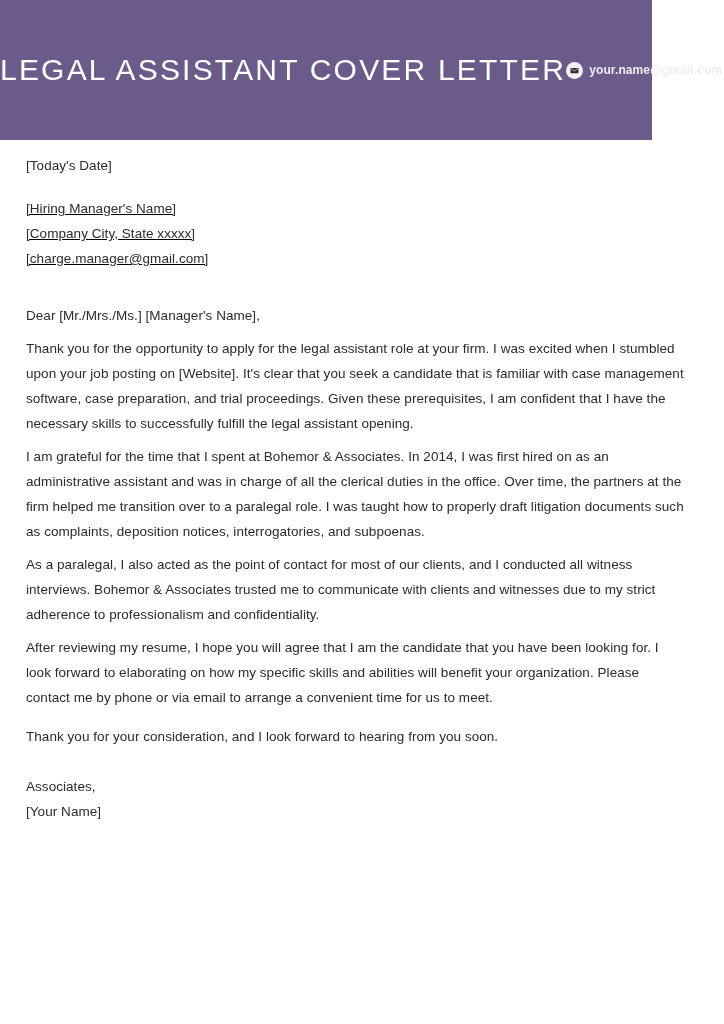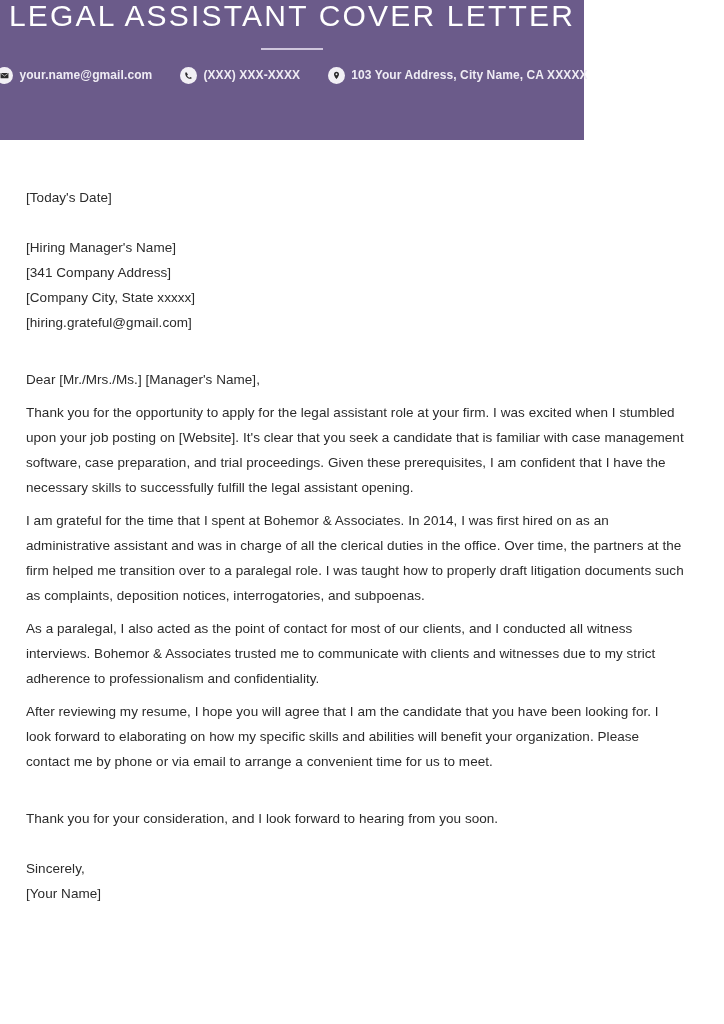--- a/index.html
+++ b/index.html
@@ -16,26 +16,26 @@
 
   .page {
     position: relative;
     width: 724px;
     height: 1024px;
     background: #ffffff;
   }
 
   
   .header {
-    width: 584px;
+    width: 652px;
     height: 140px;
     background: #6B5B8A;
     box-sizing: border-box;
     display: flex;
-    flex-direction: column;
+    flex-direction: row;
     align-items: center;
     justify-content: flex-start;
   }
 
   .header-title {
     color: #FFFFFF;
     font-size: 30px;
     font-weight: 300;
     letter-spacing: 2.2px;
     text-transform: uppercase;
@@ -96,38 +96,39 @@
 
   .letter-line,
   .letter-para {
     color: #2B2B2B;
     font-size: 13.5px;
     line-height: 25px;
     letter-spacing: 0.05px;
   }
 
   .date-block {
-    margin-top: 45px;
+    margin-top: 13px;
   }
 
   .recipient-block {
-    margin-top: 25px;
+    margin-top: 18px;
+    text-decoration: underline;
   }
 
   .salutation {
     margin-top: 32px;
   }
 
   .letter-para {
     margin-top: 8px;
     text-align: left;
   }
 
   .closing-thanks {
-    margin-top: 32px;
+    margin-top: 14px;
   }
 
   .closing-sincerely {
     margin-top: 25px;
   }
 
   .closing-name {
   }
 </style>
 </head>
@@ -174,36 +175,35 @@
 
     </div>
   </div>
 
   <div class="letter">
 
     <div class="letter-line date-block">[Today's Date]</div>
 
     <div class="recipient-block">
       <div class="letter-line">[Hiring Manager's Name]</div>
-      <div class="letter-line">[341 Company Address]</div>
       <div class="letter-line">[Company City, State xxxxx]</div>
-      <div class="letter-line">[hiring.grateful@gmail.com]</div>
+      <div class="letter-line">[charge.manager@gmail.com]</div>
     </div>
 
     <div class="letter-line salutation">Dear [Mr./Mrs./Ms.] [Manager's Name],</div>
 
     <div class="letter-para">Thank you for the opportunity to apply for the legal assistant role at your firm. I was excited when I stumbled upon your job posting on [Website]. It's clear that you seek a candidate that is familiar with case management software, case preparation, and trial proceedings. Given these prerequisites, I am confident that I have the necessary skills to successfully fulfill the legal assistant opening.</div>
 
     <div class="letter-para">I am grateful for the time that I spent at Bohemor &amp; Associates. In 2014, I was first hired on as an administrative assistant and was in charge of all the clerical duties in the office. Over time, the partners at the firm helped me transition over to a paralegal role. I was taught how to properly draft litigation documents such as complaints, deposition notices, interrogatories, and subpoenas.</div>
 
     <div class="letter-para">As a paralegal, I also acted as the point of contact for most of our clients, and I conducted all witness interviews. Bohemor &amp; Associates trusted me to communicate with clients and witnesses due to my strict adherence to professionalism and confidentiality.</div>
 
     <div class="letter-para">After reviewing my resume, I hope you will agree that I am the candidate that you have been looking for. I look forward to elaborating on how my specific skills and abilities will benefit your organization. Please contact me by phone or via email to arrange a convenient time for us to meet.</div>
 
     <div class="letter-line closing-thanks">Thank you for your consideration, and I look forward to hearing from you soon.</div>
 
-    <div class="letter-line closing-sincerely">Sincerely,</div>
+    <div class="letter-line closing-sincerely">Associates,</div>
 
     <div class="letter-line closing-name">[Your Name]</div>
 
   </div>
 
 </div>
 
 </body></html>

